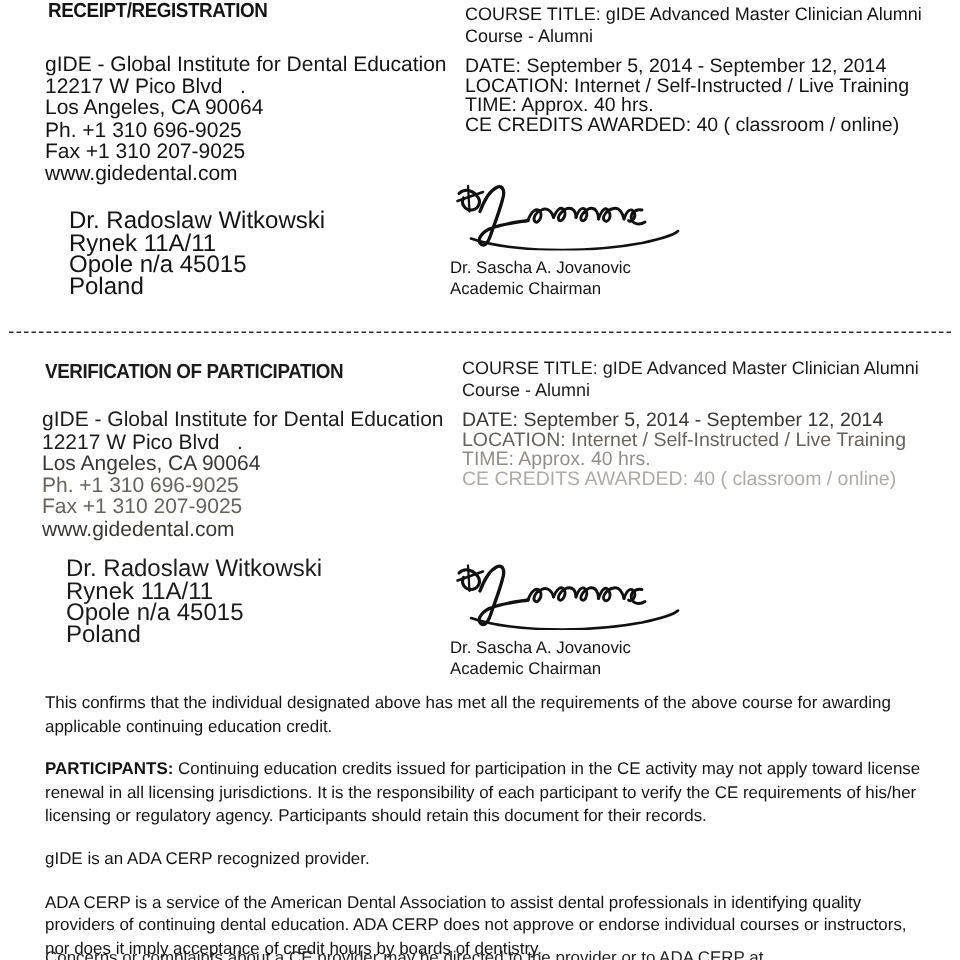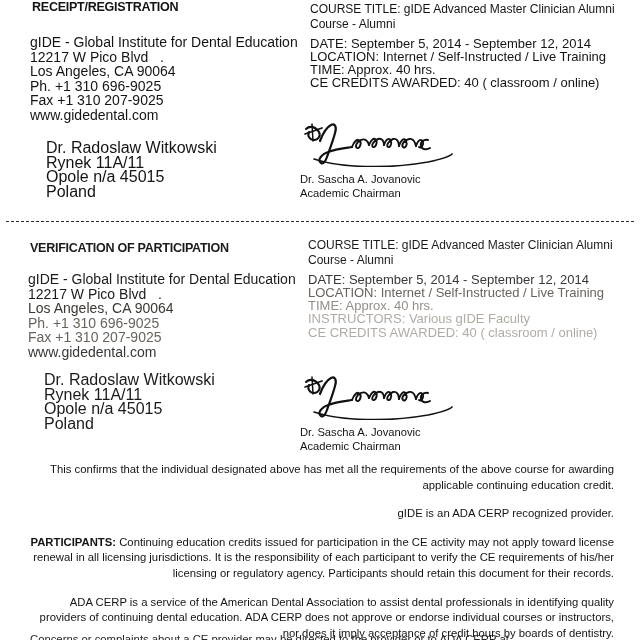--- a/index.html
+++ b/index.html
@@ -95,21 +95,21 @@
   #body-text {
     position: absolute;
     left: 30px;
     top: 462px;
     width: 584px;
   }
   .para {
     font-size: 11.3px;
     line-height: 15.6px;
     margin: 0 0 13px 0;
-    text-align: right;
+    text-align: left;
   }
   .para b { font-weight: bold; }
   .para-clip {
     position: absolute;
     left: 30px;
     top: 632px;
     width: 584px;
     height: 8px;
     overflow: hidden;
     font-size: 11.3px;
@@ -195,21 +195,20 @@
       <div class="rcpt-line fade-0">Opole n/a 45015</div>
       <div class="rcpt-line fade-0">Poland</div>
     </div>
 
     <div class="right-block-2">
       <div class="course-title fade-0">COURSE TITLE: gIDE Advanced Master Clinician Alumni</div>
       <div class="course-title fade-0" style="margin-bottom:4px;">Course - Alumni</div>
       <div class="meta-line fade-1">DATE: September 5, 2014 - September 12, 2014</div>
       <div class="meta-line fade-2">LOCATION: Internet / Self-Instructed / Live Training</div>
       <div class="meta-line fade-3">TIME: Approx. 40 hrs.</div>
-      <div class="meta-line fade-4">INSTRUCTORS: Various gIDE Faculty</div>
       <div class="meta-line fade-4">CE CREDITS AWARDED: 40 ( classroom /  online)</div>
     </div>
 
     <div class="sig-block-2">
       <svg class="sig-svg" width="200" height="46" viewBox="0 0 200 46">
         <g fill="none" stroke="#111" stroke-linecap="round" stroke-linejoin="round">
           <path d="M6 8 C10 4, 16 6, 19 11 C21 15, 18 19, 14 19 C10 19, 7 15, 9 11" stroke-width="2.1"></path>
           <path d="M5 13 L22 7" stroke-width="1.7"></path>
           <path d="M12 3 L13 20" stroke-width="1.5"></path>
           <path d="M20 20 C23 12, 27 6, 31 4 C35 2, 37 6, 35 12 C33 20, 29 30, 27 36 C25 42, 22 44, 20 41 C18 38, 22 33, 28 31 C36 28, 46 27, 52 26" stroke-width="2.2"></path>
@@ -222,20 +221,20 @@
           <path d="M14 38 C40 47, 90 48, 128 41 C142 38, 150 35, 152 33" stroke-width="1.7"></path>
         </g>
       </svg>
       <div class="sig-name" style="margin-top:6px;">Dr. Sascha A. Jovanovic</div>
       <div class="sig-name">Academic Chairman</div>
     </div>
   </div>
 
   <div id="body-text">
     <p class="para">This confirms that the individual designated above has met all the requirements of the above course for awarding applicable continuing education credit.</p>
+    <p class="para"><b>PARTICIPANTS:</b><span> Continuing education credits issued for participation in the CE activity may not apply toward license renewal in all licensing jurisdictions. It is the responsibility of each participant to verify the CE requirements of his/her licensing or regulatory agency. Participants should retain this document for their records.</span></p>
     <p class="para">gIDE is an ADA CERP recognized provider.</p>
-    <p class="para"><b>PARTICIPANTS:</b><span> Continuing education credits issued for participation in the CE activity may not apply toward license renewal in all licensing jurisdictions. It is the responsibility of each participant to verify the CE requirements of his/her licensing or regulatory agency. Participants should retain this document for their records.</span></p>
     <p class="para">ADA CERP is a service of the American Dental Association to assist dental professionals in identifying quality providers of continuing dental education. ADA CERP does not approve or endorse individual courses or instructors, nor does it imply acceptance of credit hours by boards of dentistry.</p>
   </div>
 
   <div class="para-clip">Concerns or complaints about a CE provider may be directed to the provider or to ADA CERP at www.ada.org/goto/cerp.</div>
 
 </div>
 
 </body></html>

